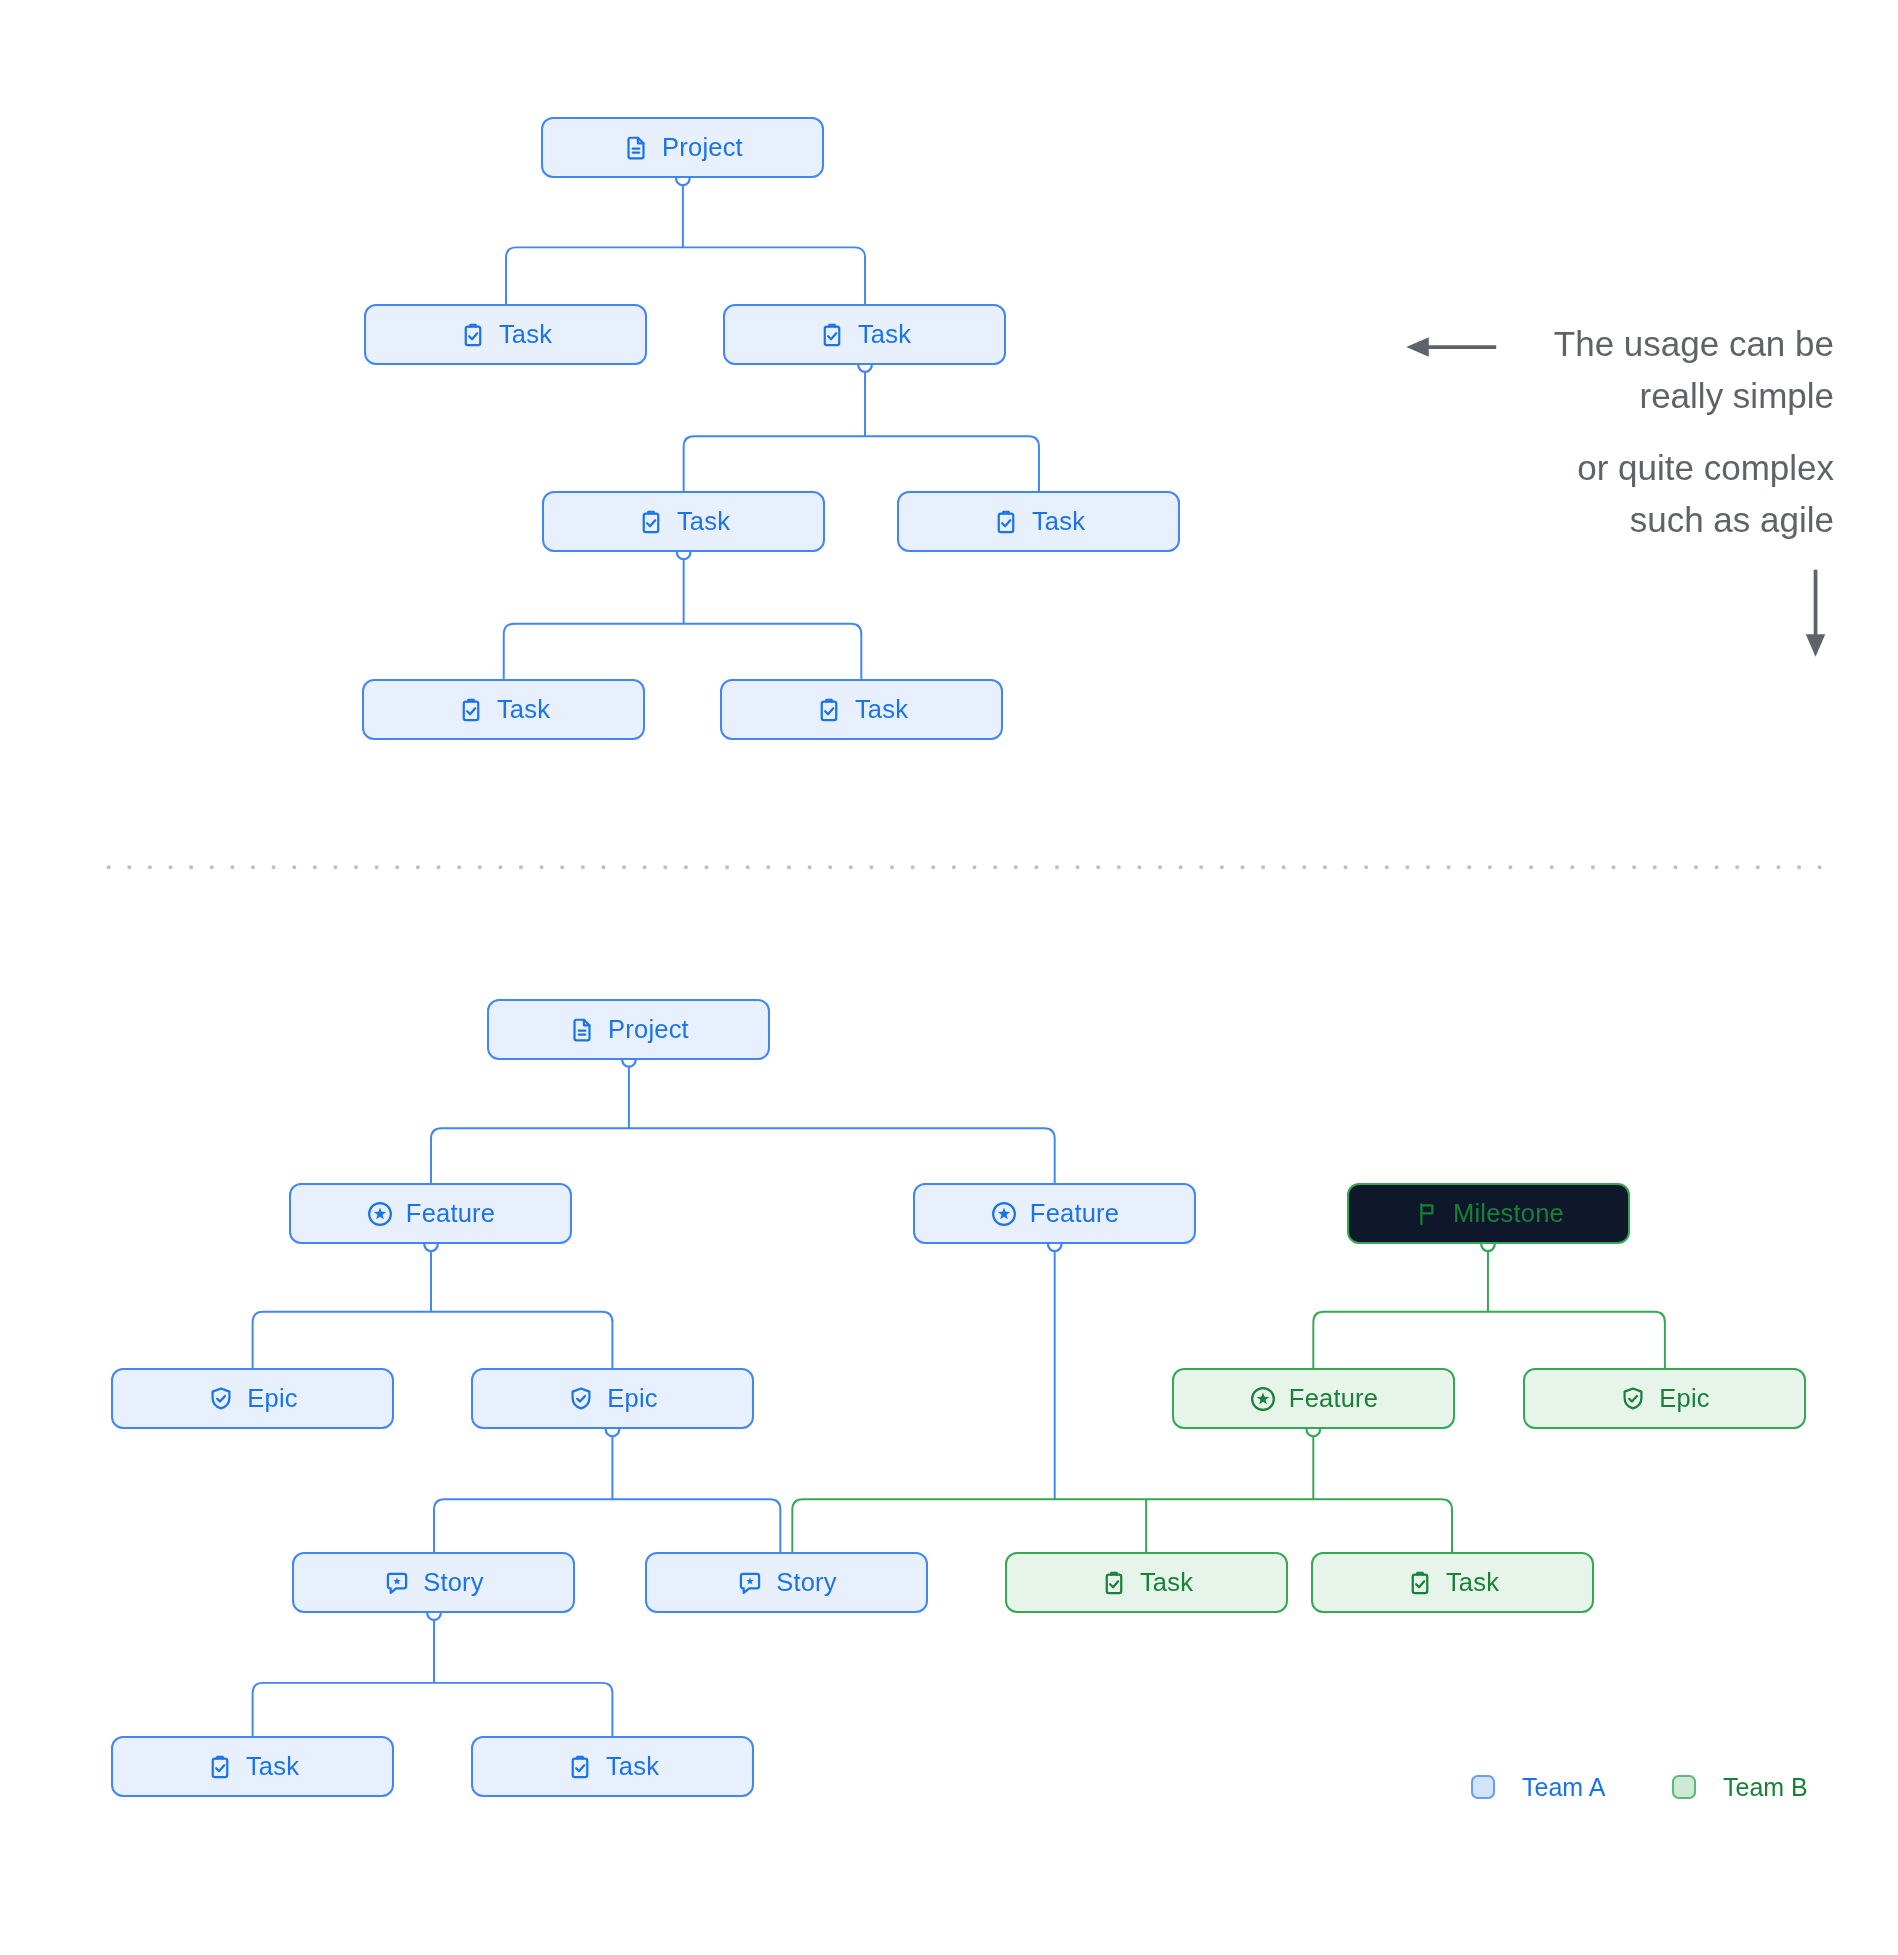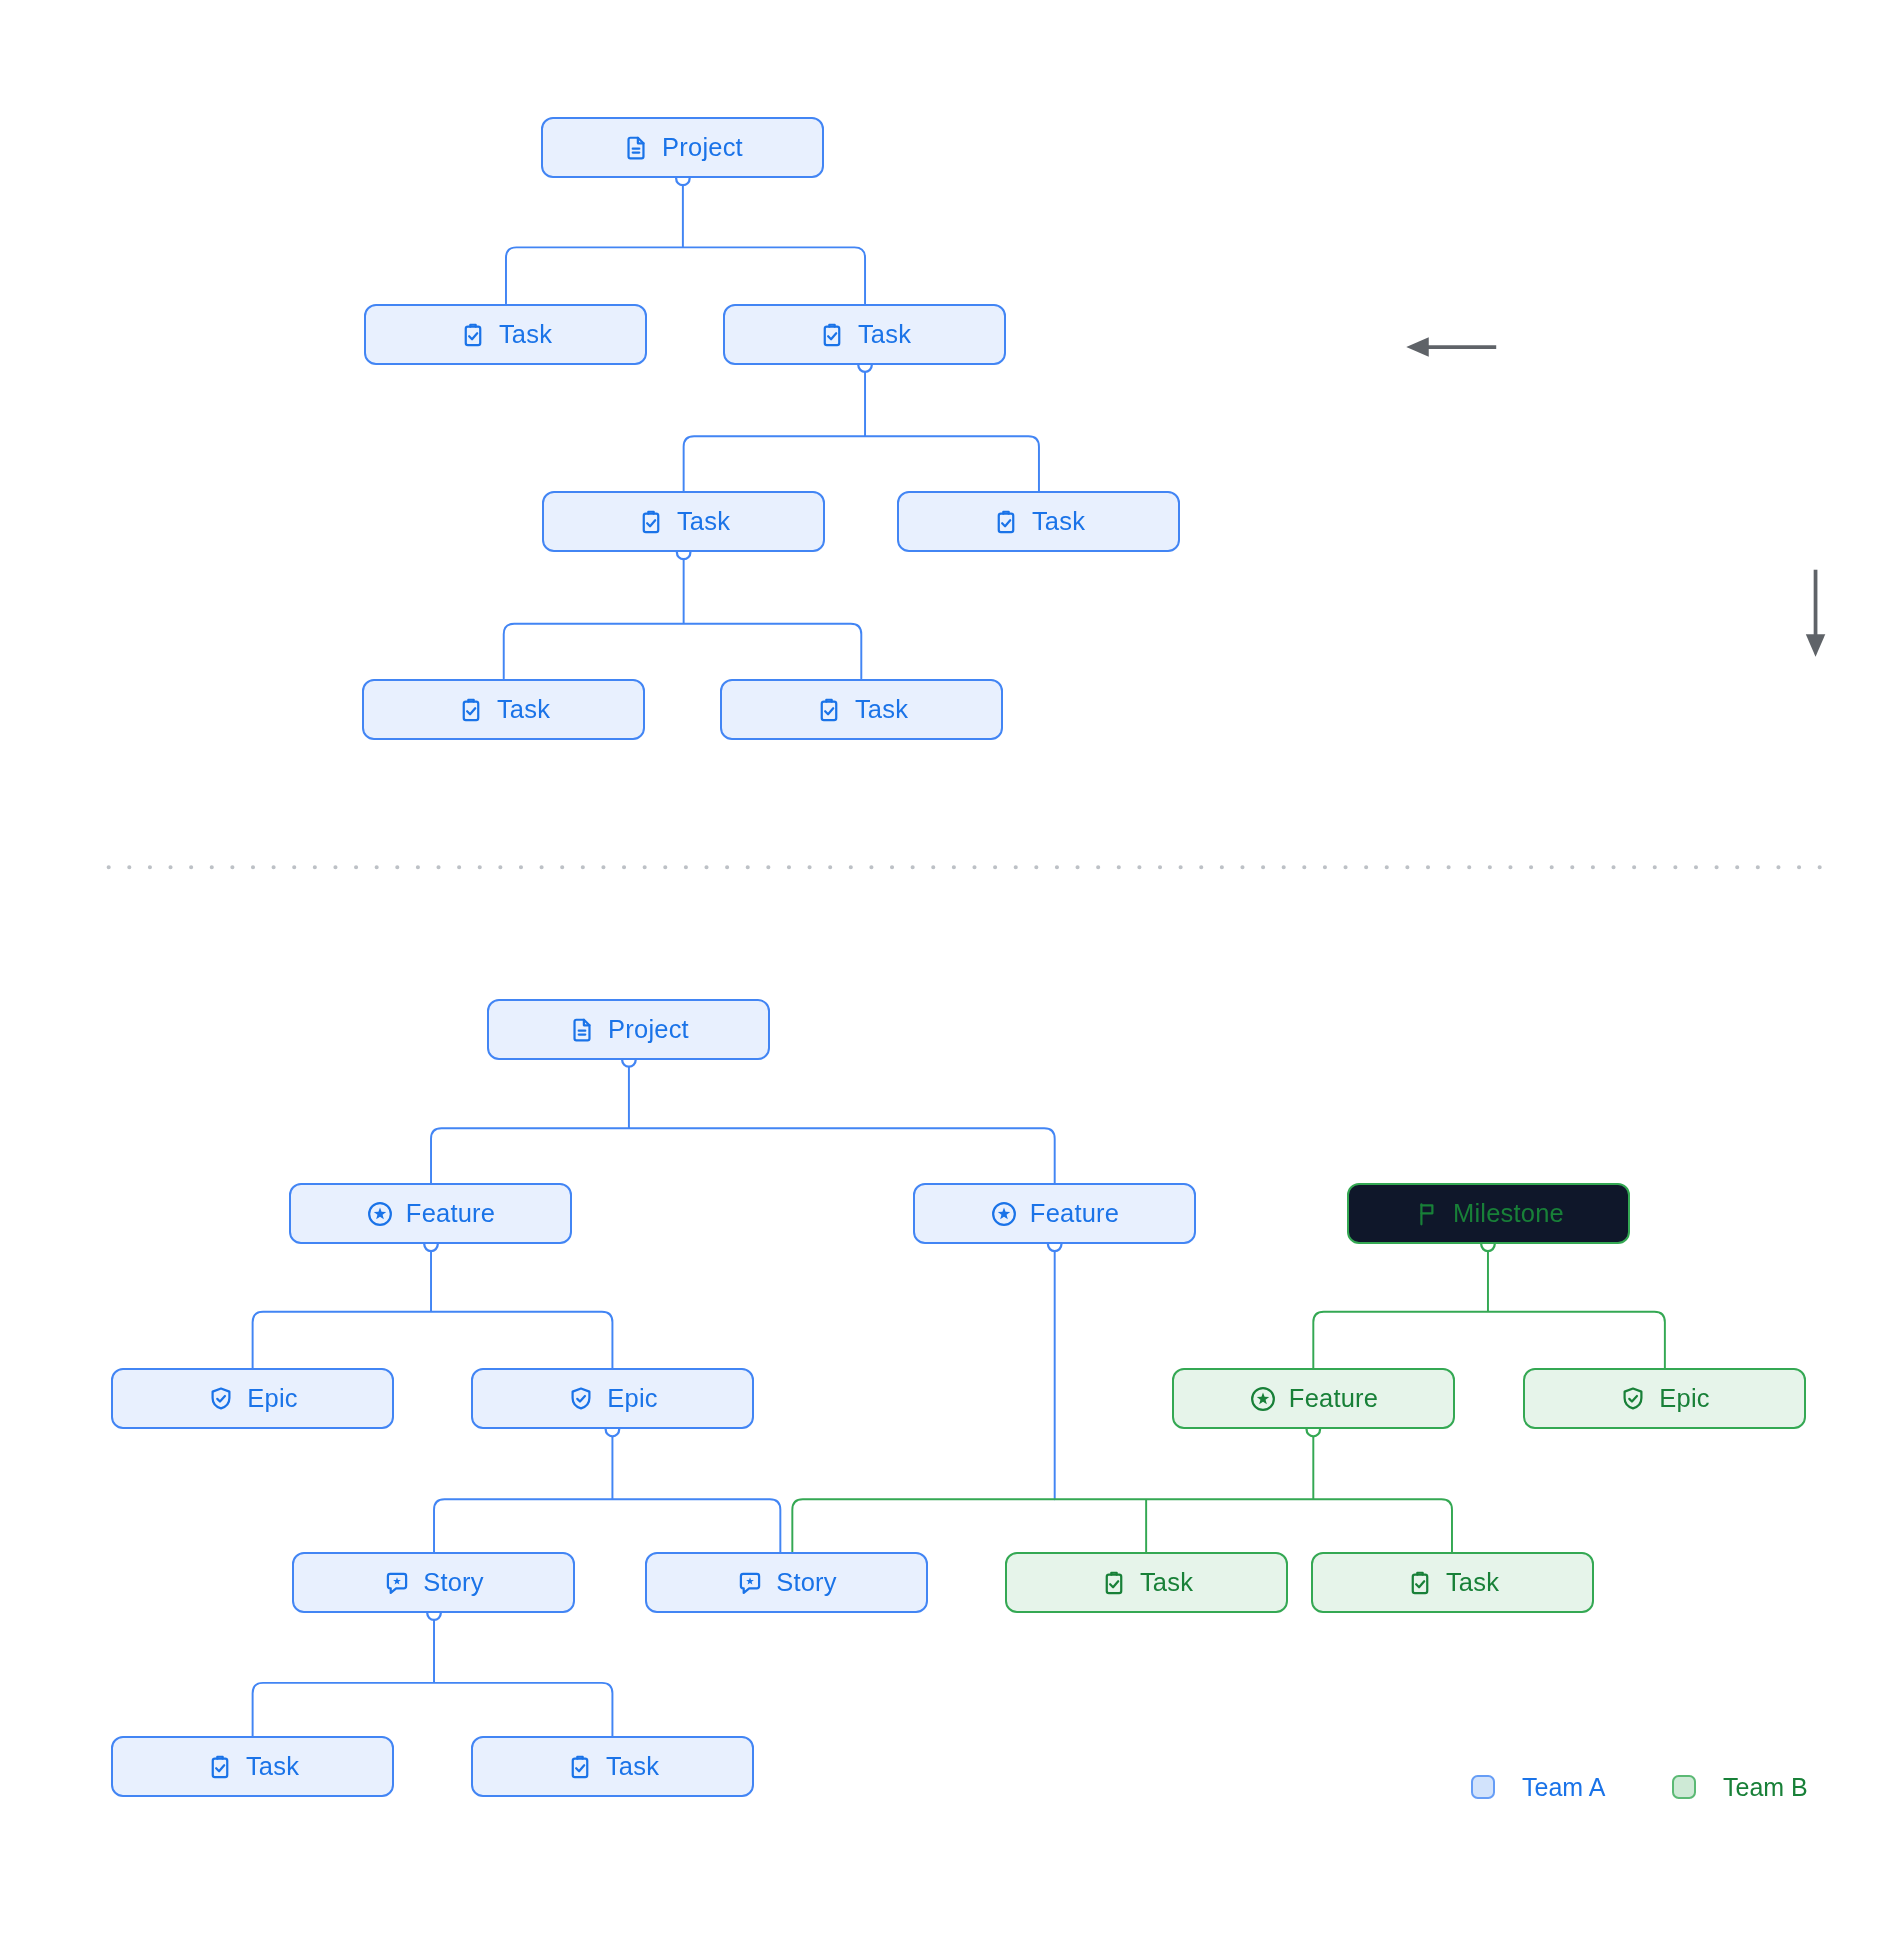--- a/index.html
+++ b/index.html
@@ -262,20 +262,28 @@
           <svg viewBox="0 0 24 24" fill="none" stroke="currentColor" stroke-width="1.9" stroke-linecap="round" stroke-linejoin="round">
             <rect x="5.8" y="4.9" width="12.4" height="15.7" rx="1.8"></rect>
             <path d="M9.7 4.9V3.2h4.6v1.7"></path>
             <path d="M8.7 13.1l2.5 2.5 4.4-5.1"></path>
           </svg>
         </span>
         <span class="node-label">Task</span>
       </div>
     </div>
 
+  <div class="annotation" id="annotation-simple" style="color: rgb(95, 99, 104);">
+    <div>The usage can be</div>
+    <div>really simple</div>
+  </div>
+  <div class="annotation" id="annotation-complex" style="color: rgb(95, 99, 104);">
+    <div>or quite complex</div>
+    <div>such as agile</div>
+  </div>
 
   <div class="legend-item" id="legend-item-a" style="color: rgb(26, 115, 232);">
     <span class="legend-swatch" id="legend-swatch-a" style="background: rgb(210, 227, 252); border-color: rgb(102, 157, 246);"></span>
     <span>Team A</span>
   </div>
   <div class="legend-item" id="legend-item-b" style="color: rgb(24, 128, 56);">
     <span class="legend-swatch" id="legend-swatch-b" style="background: rgb(206, 234, 214); border-color: rgb(91, 185, 116);"></span>
     <span>Team B</span>
   </div>
 </div>

